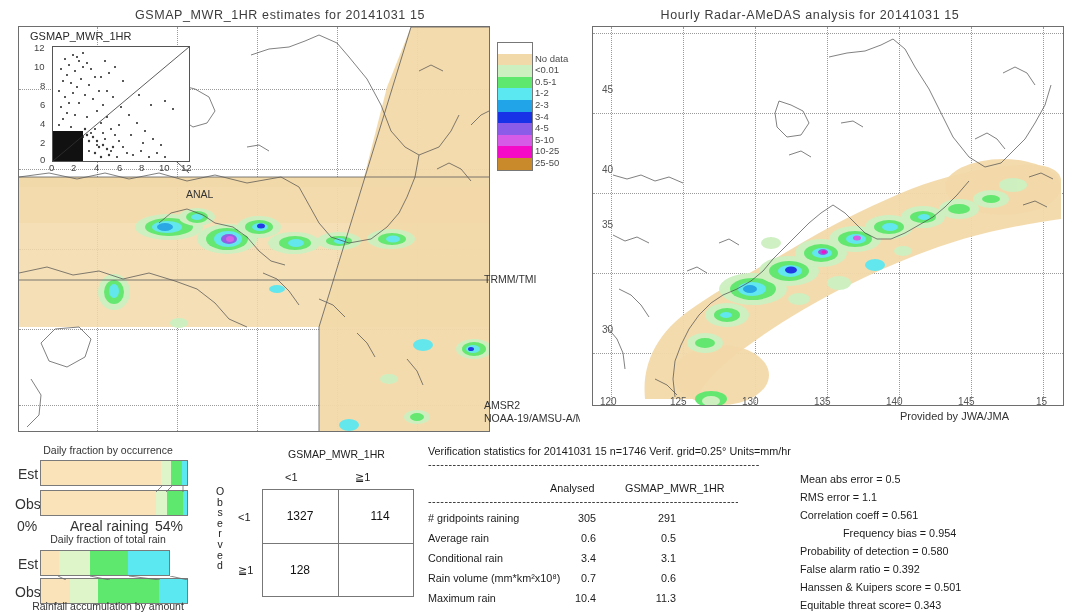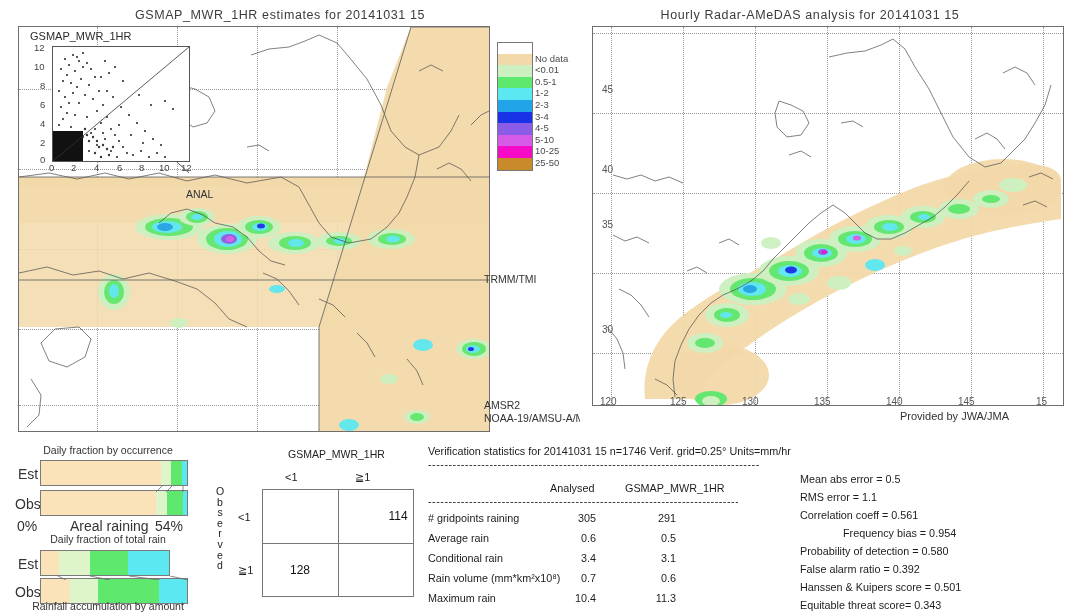--- a/index.html
+++ b/index.html
@@ -544,21 +544,22 @@
   <div class="bc-title" style="left:10px;top:600px;width:196px;">Rainfall accumulation by amount</div>
 
   <div class="ct-title" style="left:288px;top:448px;">GSMAP_MWR_1HR</div>
   <div class="ct-col" style="left:285px;top:471px;">&lt;1</div>
   <div class="ct-col" style="left:355px;top:471px;">≧1</div>
 
   <div class="ct-grid" style="left:262px;top:489px;width:152px;height:108px;"></div>
   <div class="ct-vline" style="left:338px;top:489px;height:108px;"></div>
   <div class="ct-hline" style="left:262px;top:543px;width:152px;"></div>
 
-  <div class="ct-cell" style="left:356px;top:489px;width:84px;height:54px;">114</div>
+  <div class="ct-cell" style="left:262px;top:489px;width:76px;height:54px;">1327</div>
+  <div class="ct-cell" style="left:338px;top:489px;width:84px;height:54px;">114</div>
   <div class="ct-cell" style="left:262px;top:543px;width:76px;height:54px;text-align:center;">128</div>
 
   <div class="ct-rowlbl" style="left:238px;top:511px;">&lt;1</div>
   <div class="ct-rowlbl" style="left:238px;top:564px;">≧1</div>
 
   <div class="ct-obs" id="observed-vertical" style="left:214px;top:486px;">
       <div>O</div>
       <div>b</div>
       <div>s</div>
       <div>e</div>

